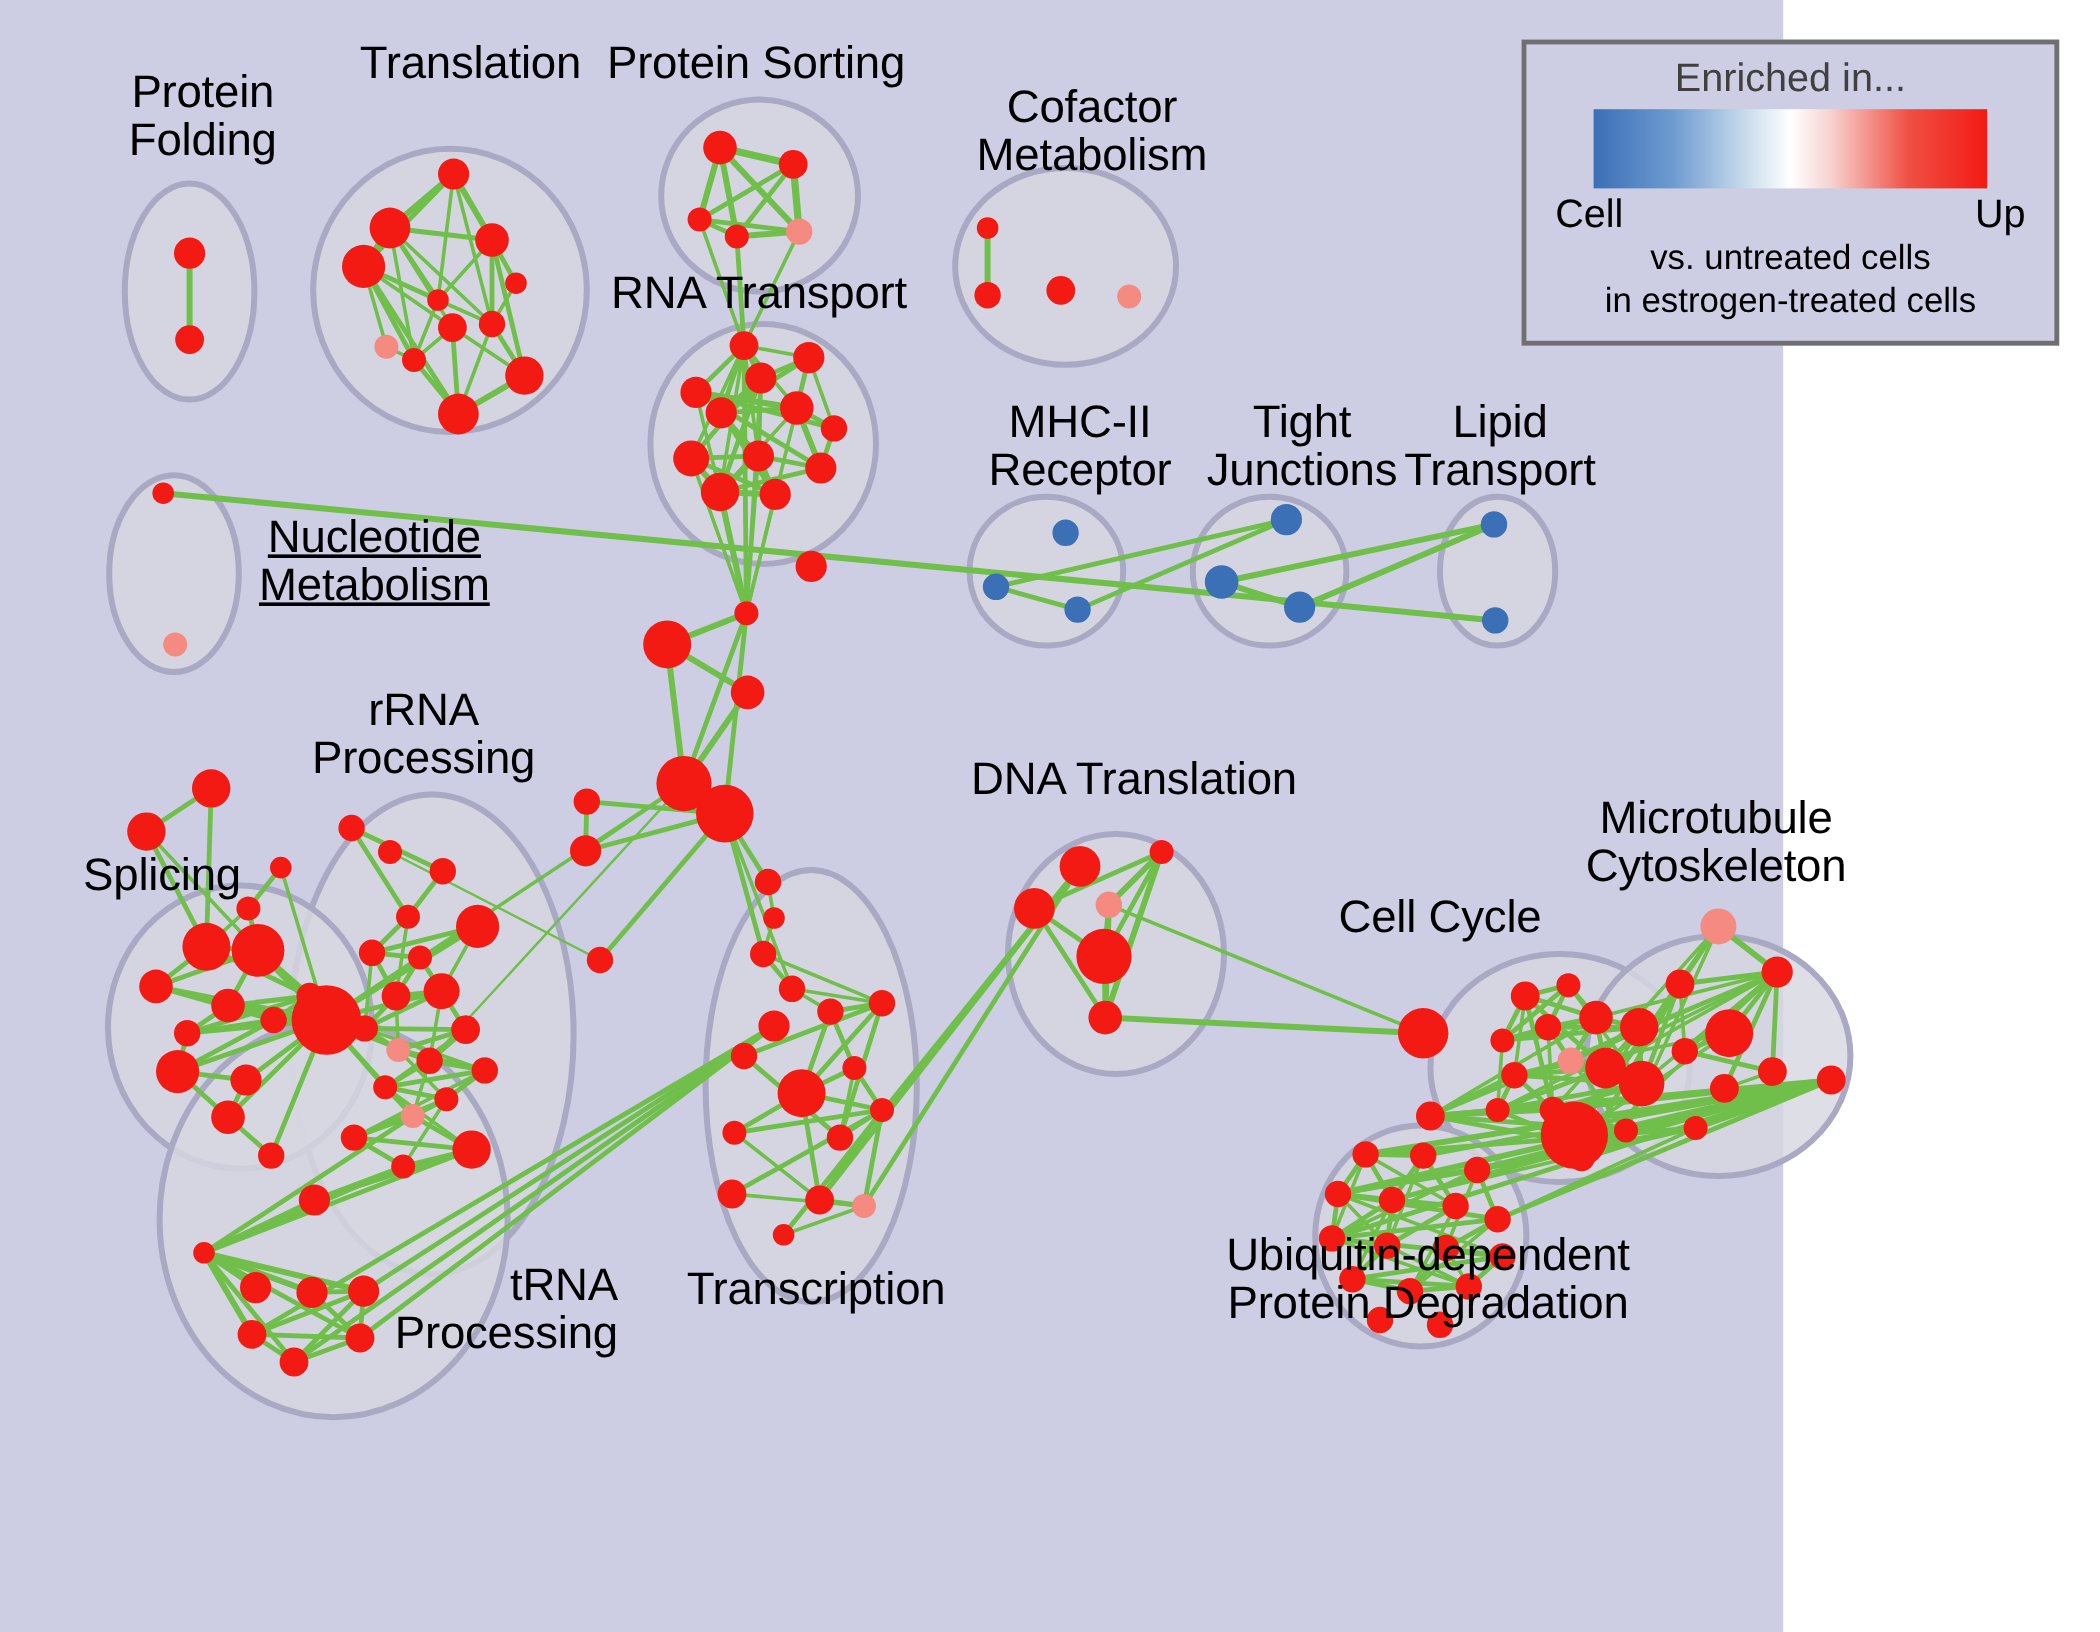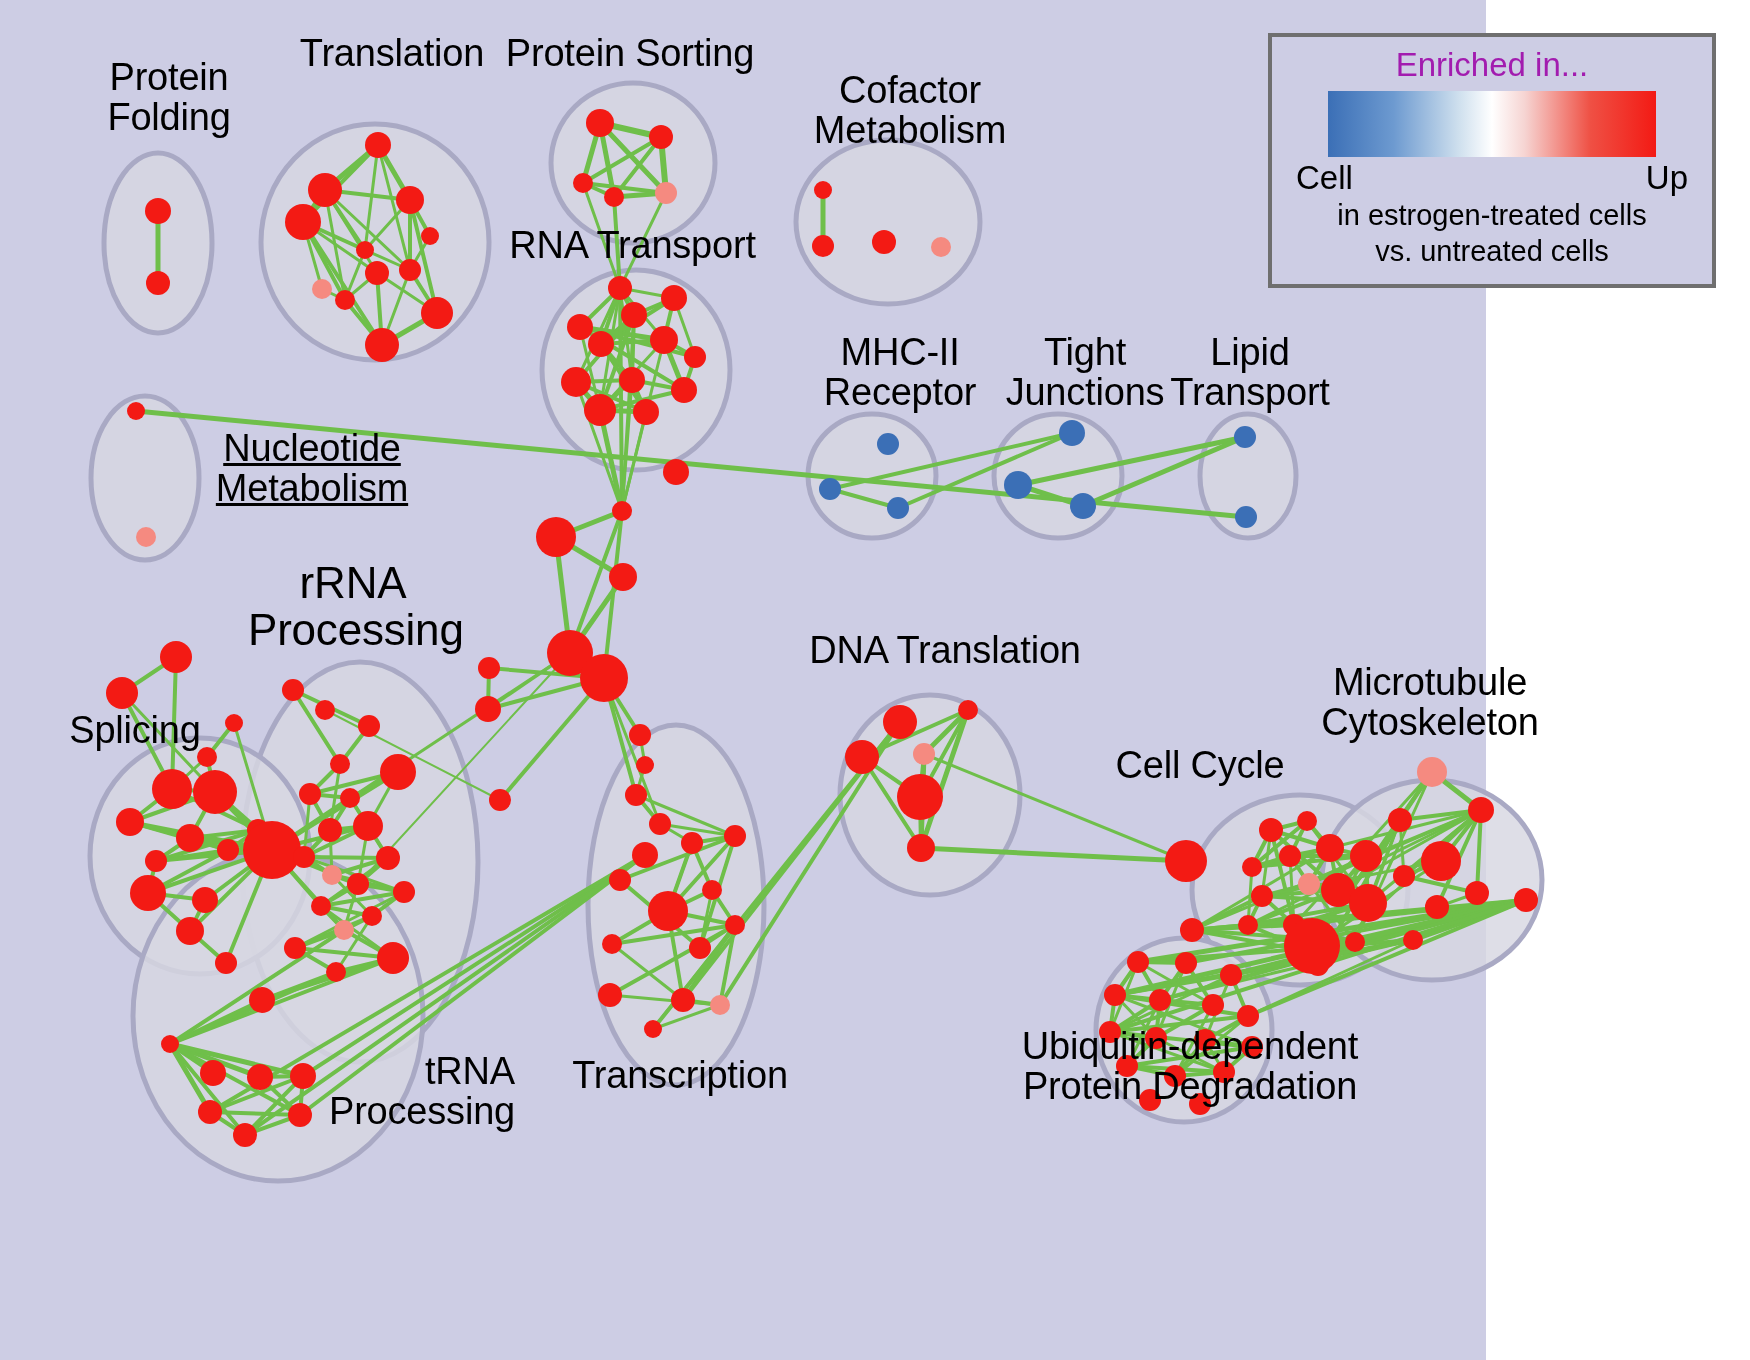--- a/index.html
+++ b/index.html
@@ -26,21 +26,21 @@
     letter-spacing:-0.2px;
   }
   #legend{
     position:absolute;
     box-sizing:border-box;
     border:4px solid #6f6f6f;
     background:#cdcde4;
     text-align:center;
     padding-top:10px;
   }
-  #legend .lg-title{font-size:33px;color:#a21caf;line-height:1.1;}
+  #legend .lg-title{font-size:33px;color:#404040;line-height:1.1;}
   #lg-bar{
     height:66px;margin:8px auto 0 auto;
     background:linear-gradient(to right,#3b6fb6 0%,#6d9ad0 20%,#cfe0ee 40%,#ffffff 50%,#f6d4d2 60%,#ef5044 80%,#f31a14 100%);
   }
   #lg-ends{display:flex;justify-content:space-between;font-size:33px;padding:2px 24px 0 24px;}
   #legend .lg-sub{font-size:29px;line-height:1.15;margin-top:2px;}
 </style>
 </head>
 <body>
 
@@ -649,38 +649,38 @@
       <div class="cl-label" style="left: 790px; top: 70px; width: 240px; font-size: 38px;">Cofactor
 Metabolism</div>
       <div class="cl-label" style="left: 800px; top: 332px; width: 200px; font-size: 38px;">MHC-II
 Receptor</div>
       <div class="cl-label" style="left: 985px; top: 332px; width: 200px; font-size: 38px;">Tight
 Junctions</div>
       <div class="cl-label" style="left: 1150px; top: 332px; width: 200px; font-size: 38px;">Lipid
 Transport</div>
       <div class="cl-label" style="left: 192px; top: 428px; width: 240px; font-size: 38px; text-decoration: underline;">Nucleotide
 Metabolism</div>
-      <div class="cl-label" style="left: 248px; top: 560px; width: 210px; font-size: 44px;">rRNA
+      <div class="cl-label" style="left: 248px; top: 572px; width: 210px; font-size: 38px;">rRNA
 Processing</div>
       <div class="cl-label" style="left: 55px; top: 710px; width: 160px; font-size: 38px;">Splicing</div>
       <div class="cl-label" style="left: 300px; top: 1051px; width: 215px; font-size: 38px; text-align: right;">tRNA
 Processing</div>
       <div class="cl-label" style="left: 560px; top: 1055px; width: 240px; font-size: 38px;">Transcription</div>
       <div class="cl-label" style="left: 805px; top: 630px; width: 280px; font-size: 38px;">DNA Translation</div>
       <div class="cl-label" style="left: 1100px; top: 745px; width: 200px; font-size: 38px;">Cell Cycle</div>
       <div class="cl-label" style="left: 1290px; top: 662px; width: 280px; font-size: 38px;">Microtubule
 Cytoskeleton</div>
       <div class="cl-label" style="left: 980px; top: 1026px; width: 420px; font-size: 38px;">Ubiquitin-dependent
 Protein Degradation</div>
     </div>
 
   <div id="legend" style="left: 1268px; top: 33px; width: 448px; height: 255px;">
     <div class="lg-title">Enriched in...</div>
     <div id="lg-bar" style="width: 328px;"></div>
     <div id="lg-ends">
       <span>Cell</span>
       <span>Up</span>
     </div>
+    <div class="lg-sub">vs. untreated cells</div>
     <div class="lg-sub">in estrogen-treated cells</div>
-    <div class="lg-sub">vs. untreated cells</div>
   </div>
 
 </div>
 
 </body></html>

